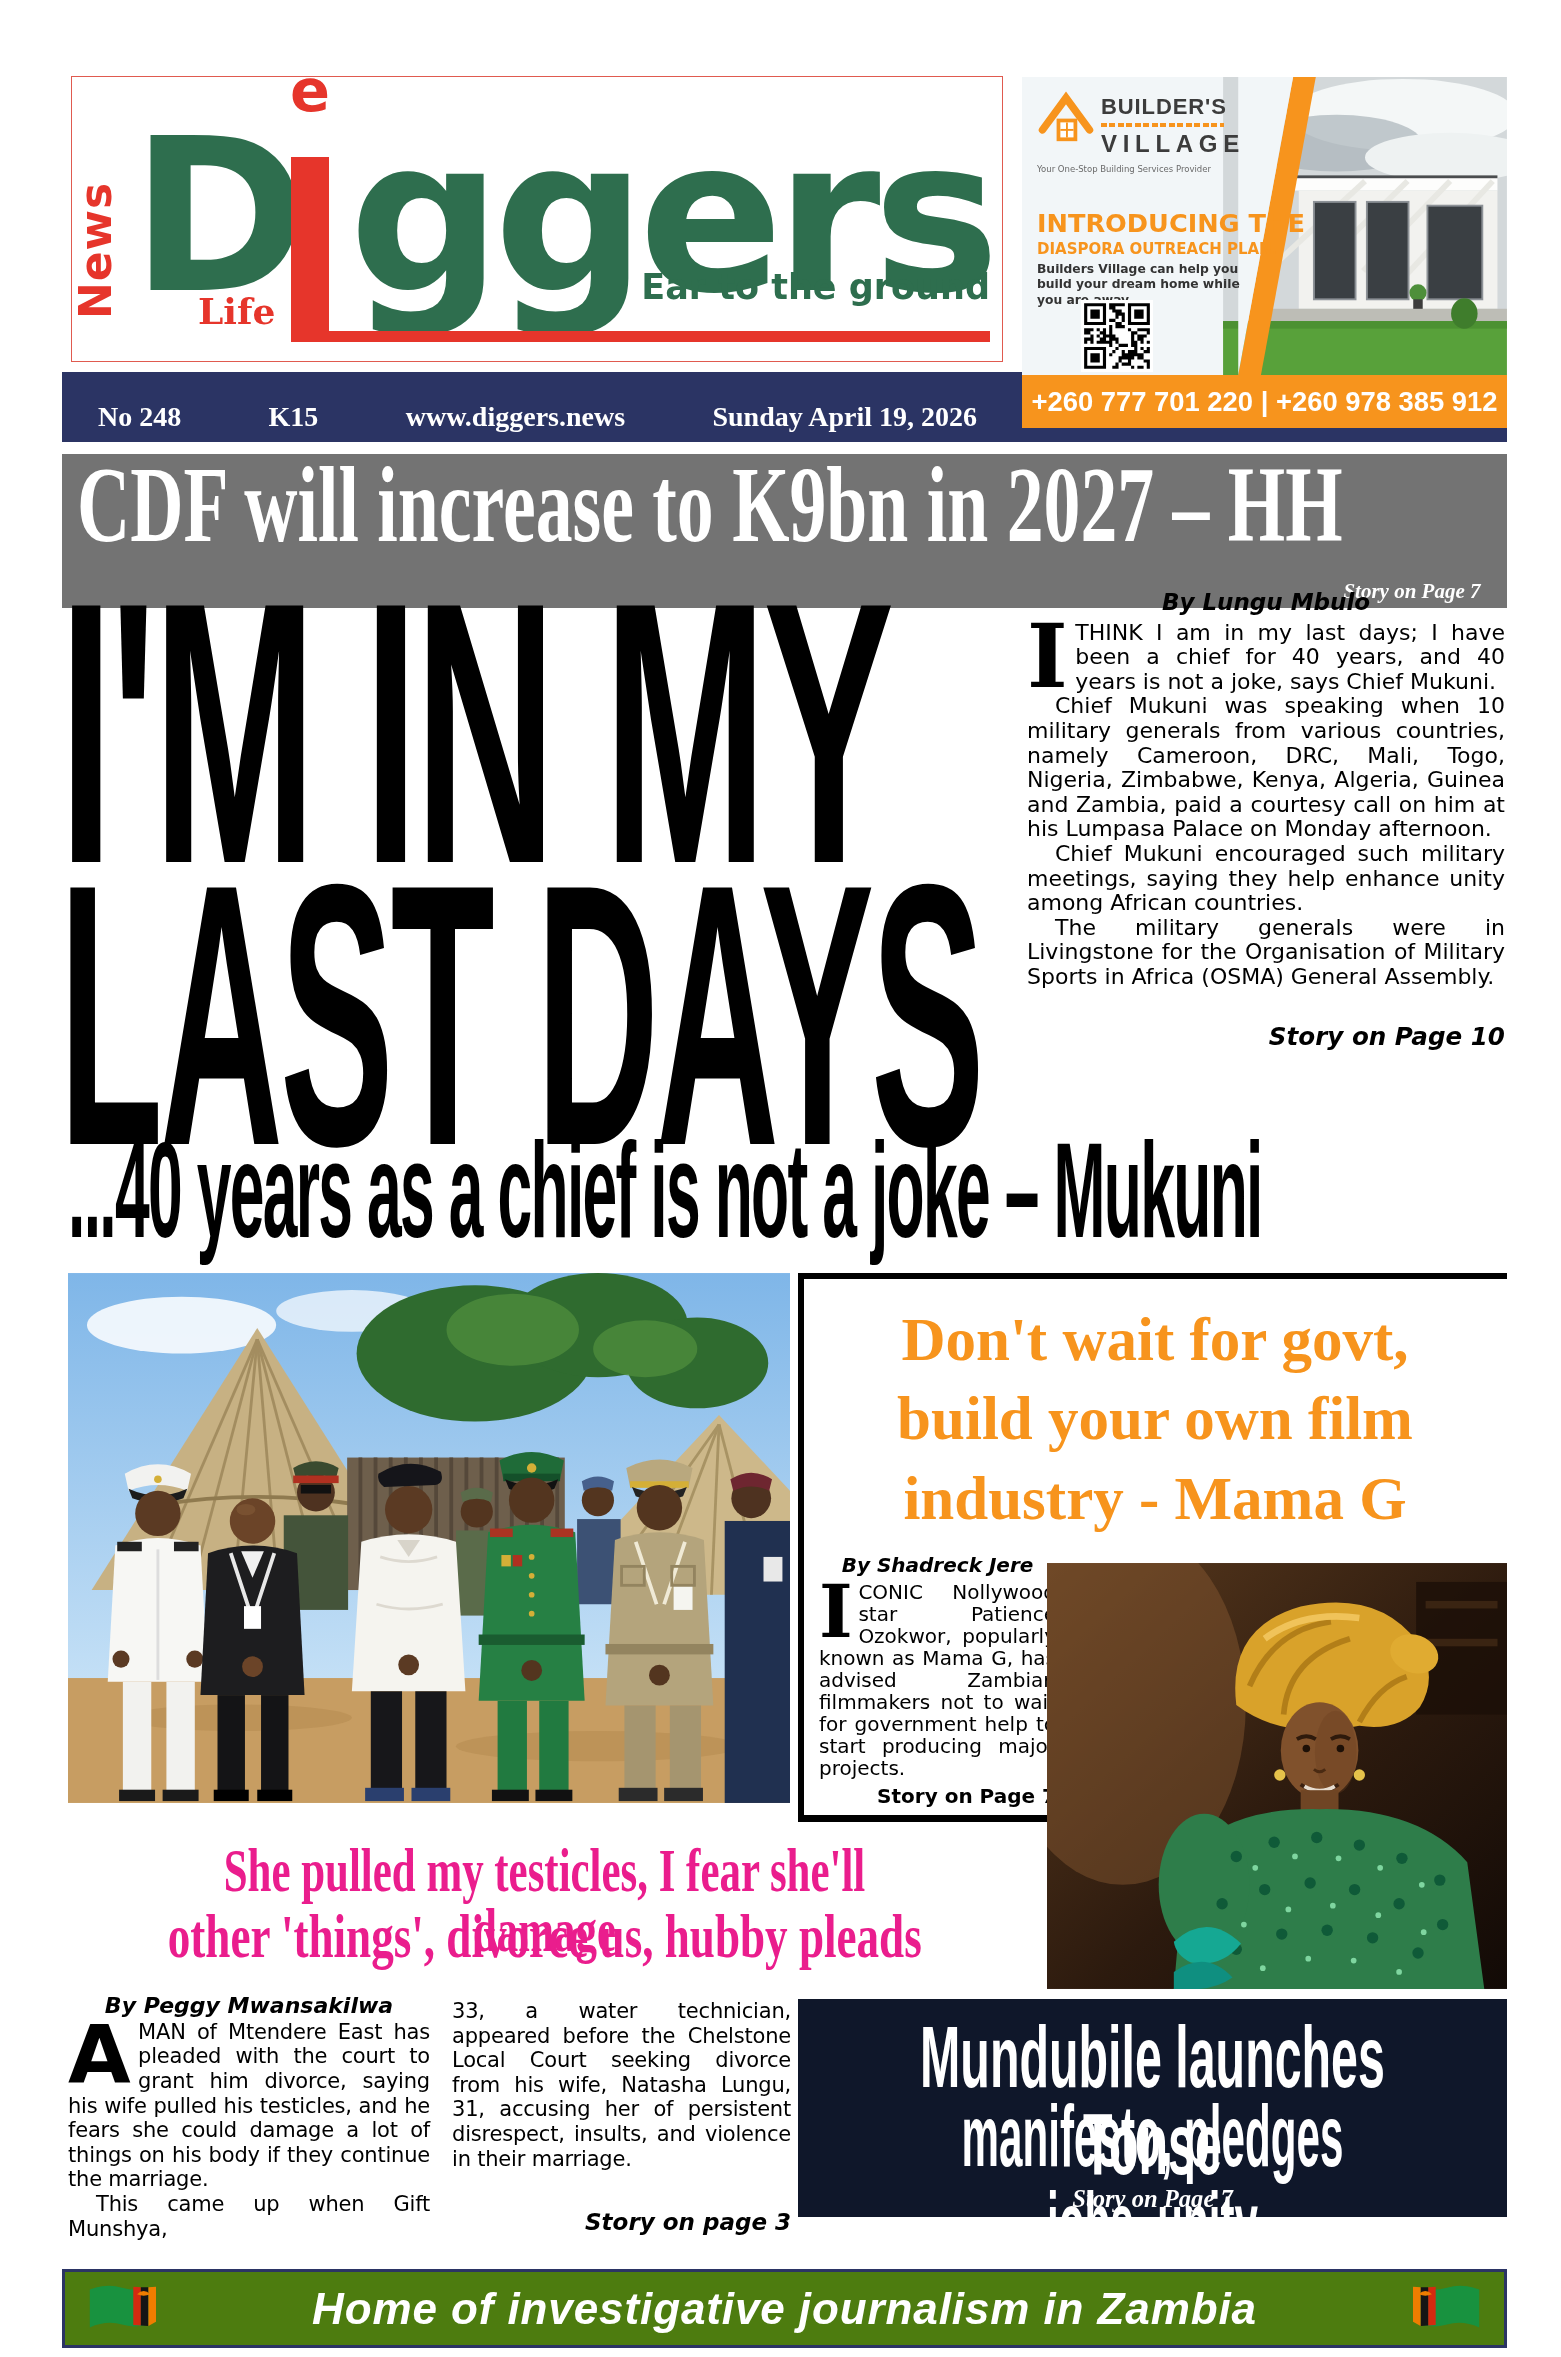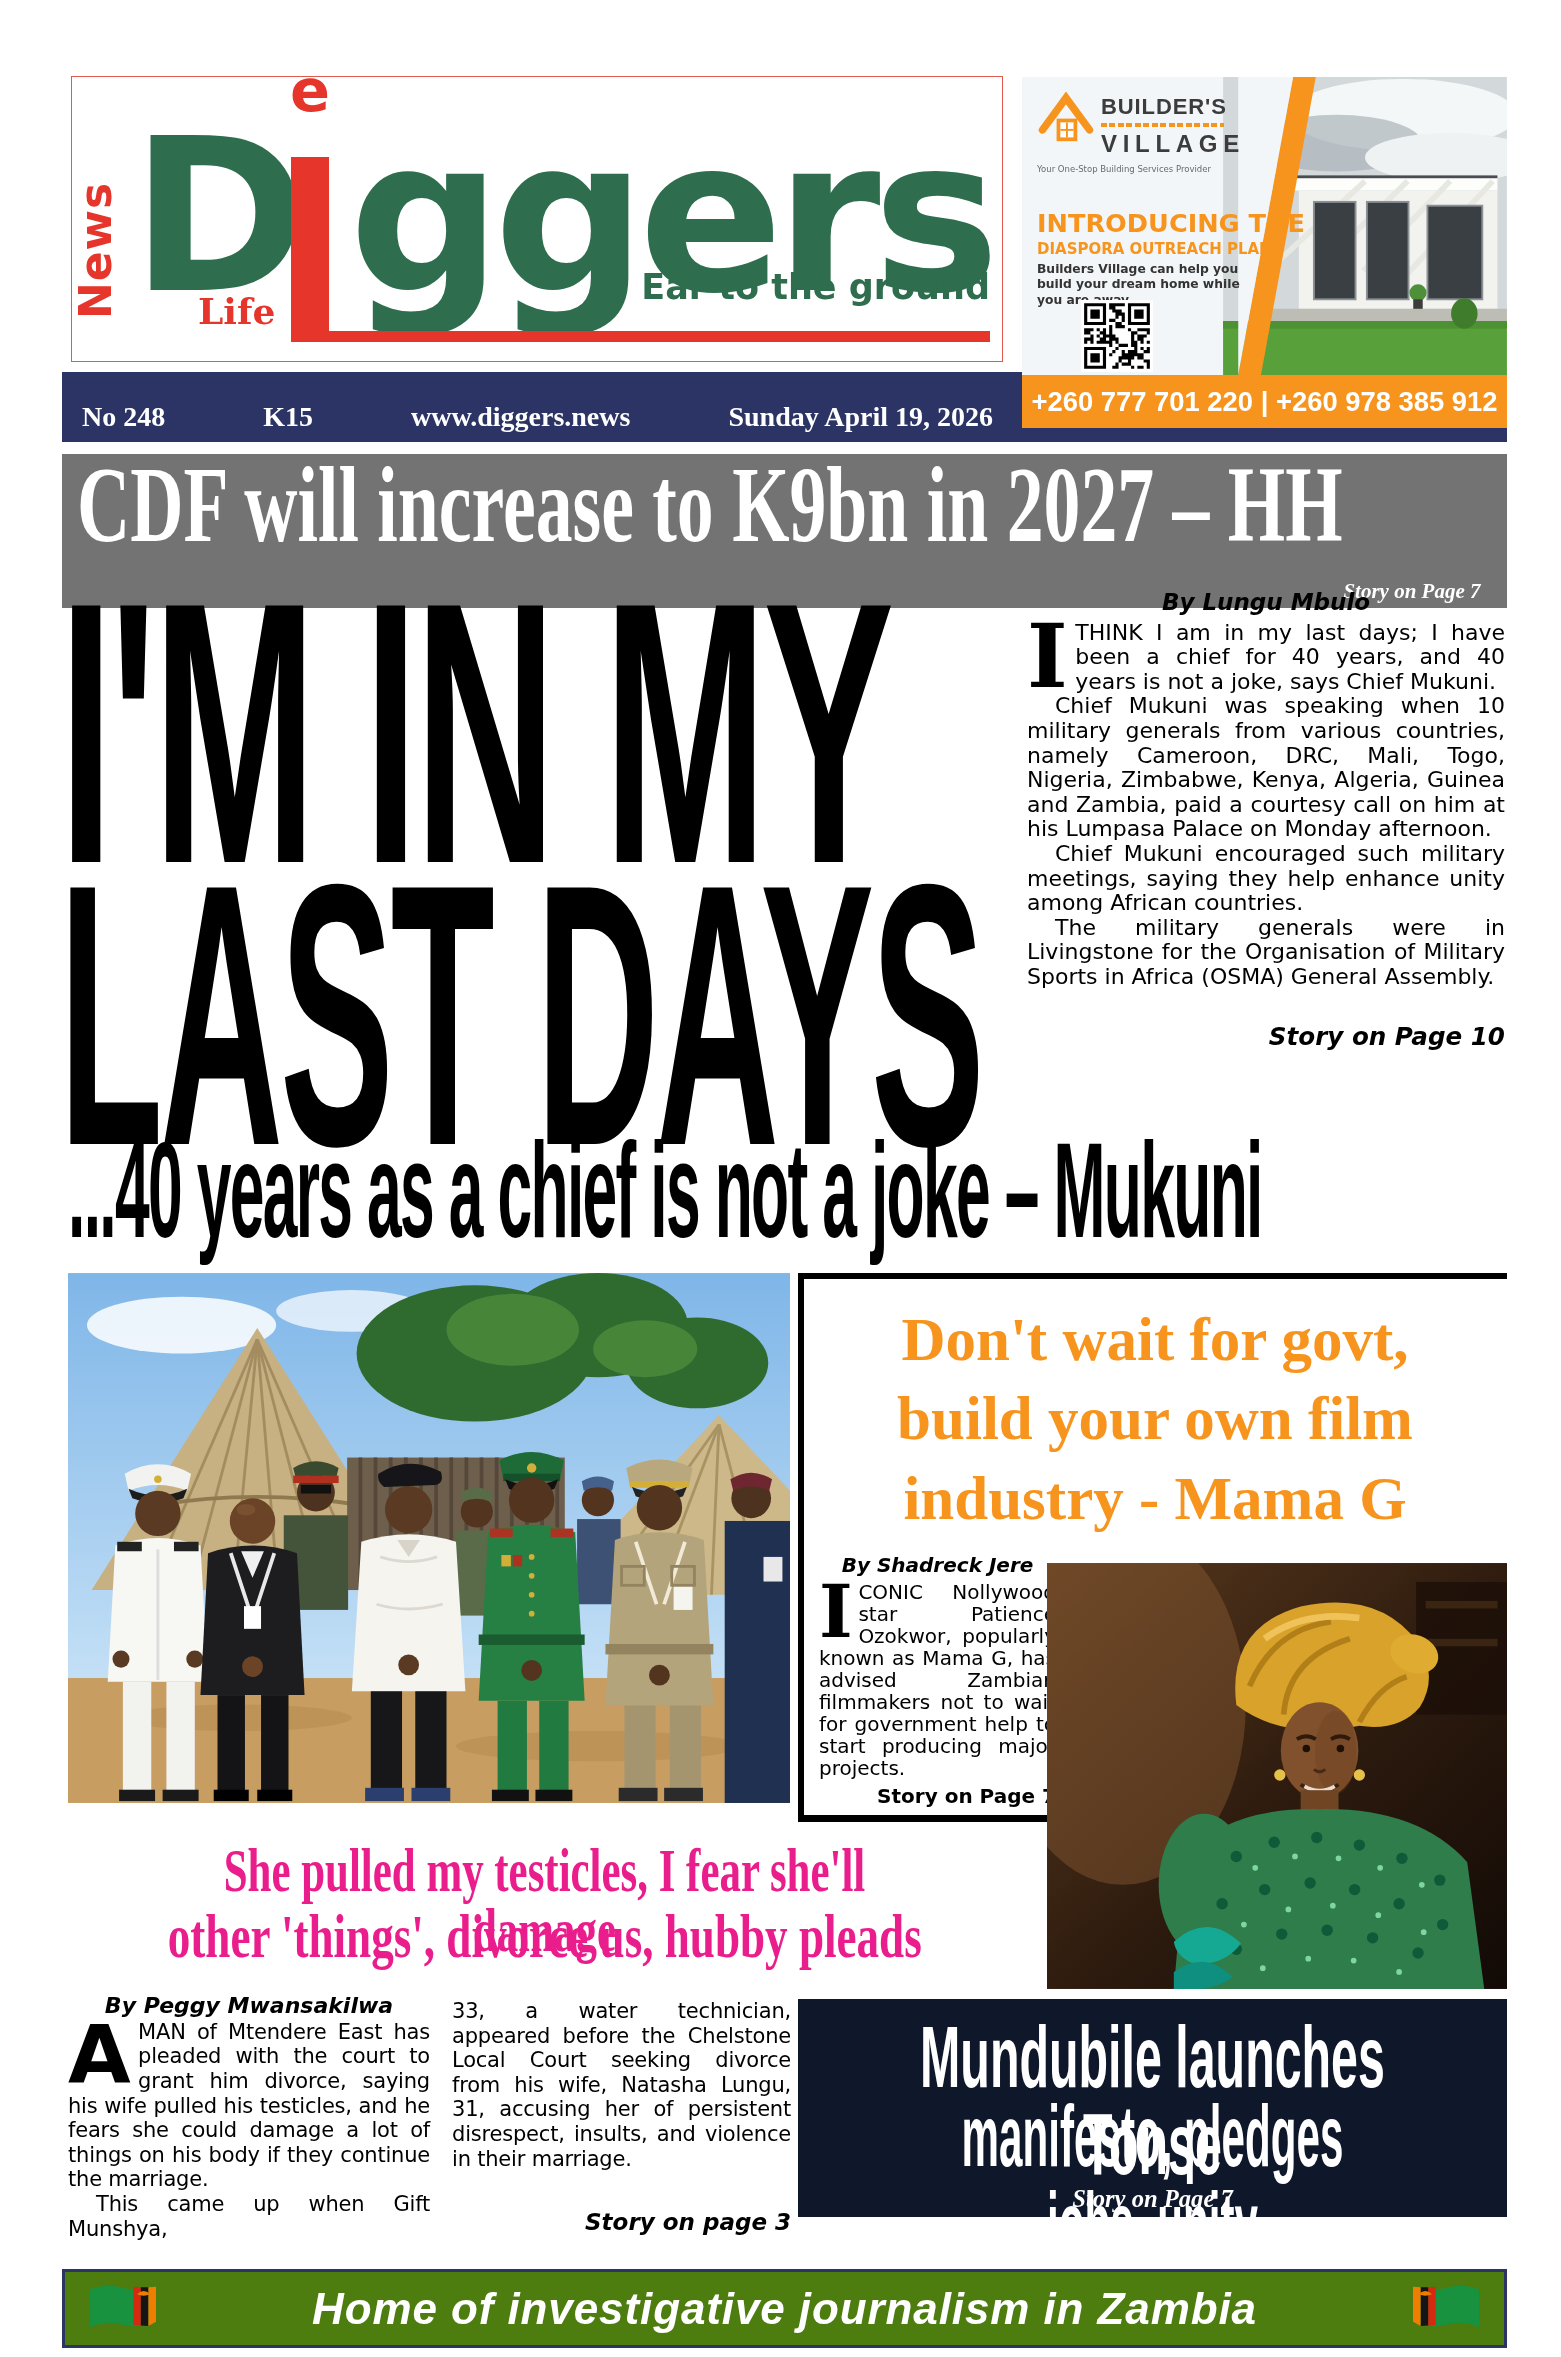--- a/index.html
+++ b/index.html
@@ -18,21 +18,21 @@
   #mh-istem{left:291px;top:157px;width:38px;height:185px;background:#E6352B;}
   #mh-bar{left:291px;top:331px;width:699px;height:11.4px;background:#E6352B;}
   #mh-life{left:170px;top:290px;font-family:"DejaVu Serif",serif;font-weight:bold;
            font-size:36px;color:#E6352B;margin-left:28px;}
   #mh-tag{left:568px;top:267px;width:422px;text-align:right;font-weight:bold;
           font-size:35px;color:#2E6E4E;}
 
   
   #infobar{left:62px;top:372px;width:1445px;height:70px;background:#2B3464;}
   #infobar-inner{position:absolute;left:0;top:0;width:951px;height:90px;display:flex;
-      align-items:center;justify-content:space-between;padding:0 20px;box-sizing:border-box;
+      align-items:center;justify-content:space-between;padding:0 36px;box-sizing:border-box;
       font-family:"Liberation Serif",serif;font-weight:bold;font-size:28px;color:#fff;}
 
   
   #ad{left:1022px;top:77px;width:485px;height:351px;background:#f2f6f8;overflow:hidden;}
   #ad-logo-icon{position:absolute;left:13.2px;top:13.2px;}
   #ad-brand{position:absolute;left:79px;top:17px;color:#3c3c3c;font-family:"Liberation Sans",sans-serif;}
   #ad-brand .b1{font-weight:bold;font-size:22px;letter-spacing:0.9px;}
   #ad-brand .sq{width:123px;height:4.7px;margin:2.8px 0;
       background:repeating-linear-gradient(90deg,#F7941D 0 5.7px,transparent 5.7px 8.5px);}
   #ad-brand .b2{font-weight:bold;font-size:24px;letter-spacing:5.7px;}

